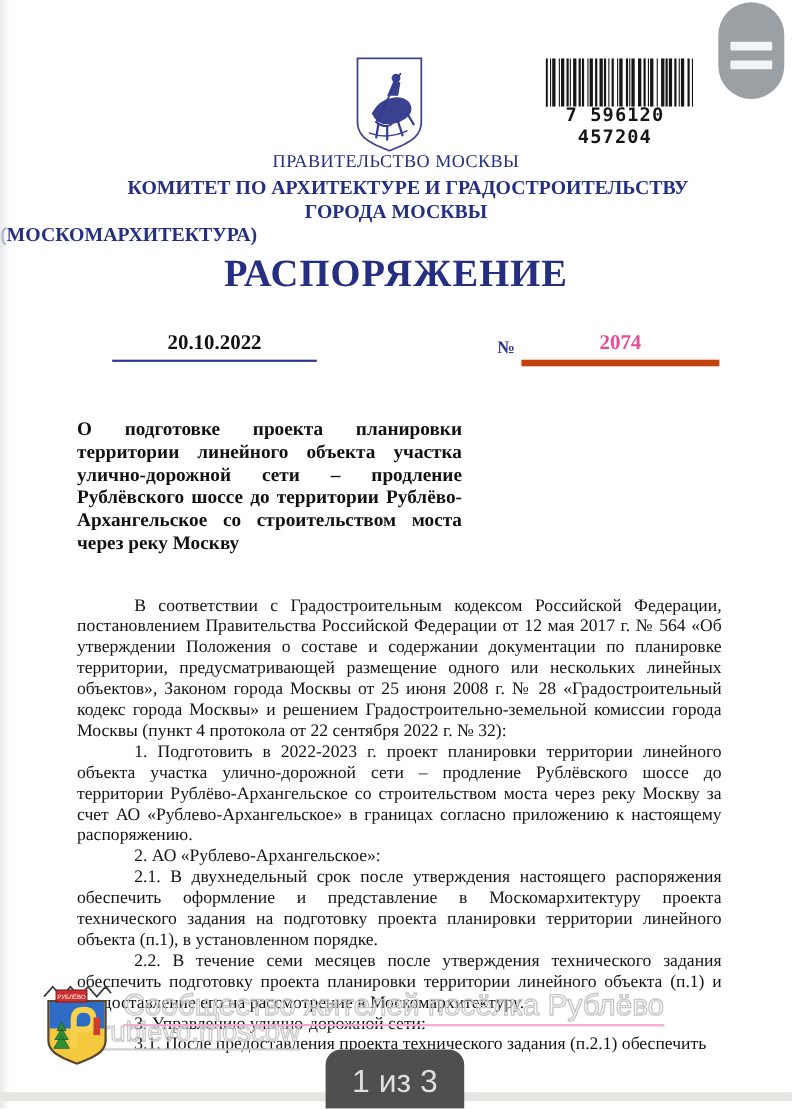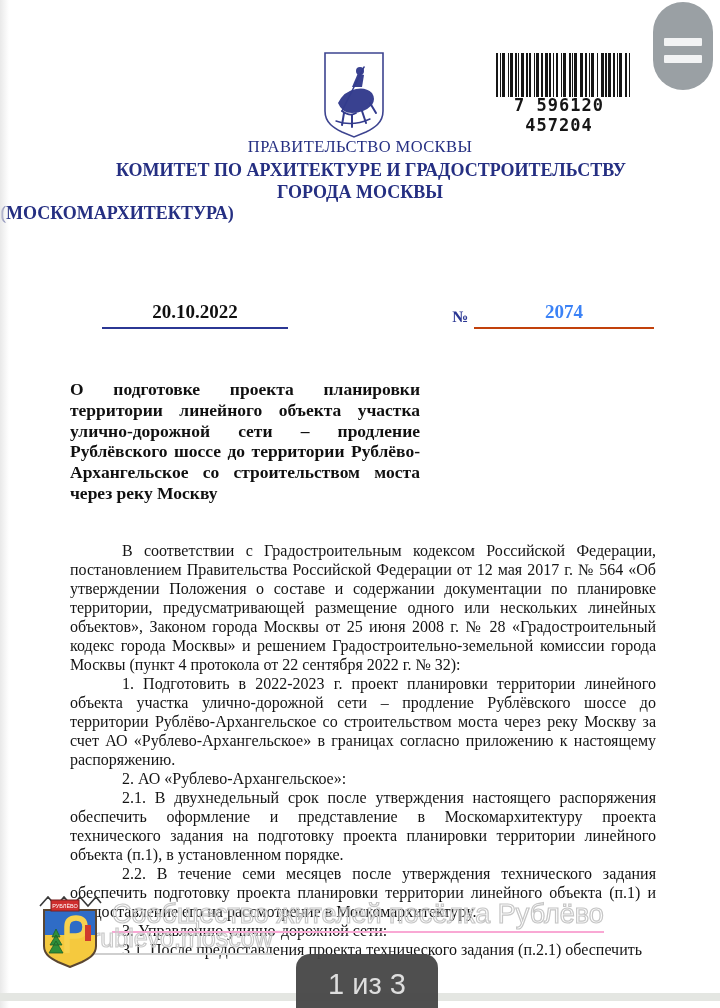--- a/index.html
+++ b/index.html
@@ -66,22 +66,22 @@
     position:absolute; left:102px; top:301px; width:186px; text-align:center;
     font-size:19px; font-weight:bold; color:#101010;
     border-bottom:2px solid #2b3794; padding-bottom:4px;
   }
   .num-sign {
     position:absolute; left:452px; top:308px;
     font-size:16px; font-weight:bold; color:#2b3794;
   }
   .num-field {
     position:absolute; left:474px; top:301px; width:180px; text-align:center;
-    font-size:19px; font-weight:bold; color:#3b82f6;
-    border-bottom:2px solid #c2410c; padding-bottom:4px;
+    font-size:19px; font-weight:bold; color:#ec4899;
+    border-bottom:6px solid #c2410c; padding-bottom:4px;
   }
 
   
   .subject {
     position:absolute; left:70px; top:354px; width:350px;
     font-size:17.5px; line-height:20.8px; font-weight:bold; color:#101010;
     text-align:justify;
     margin-top:25px;
   }
 
@@ -112,21 +112,21 @@
   .rublevo-logo { position:absolute; left:39px; top:895px; width:63px; height:73px; z-index:7; }
 
   
   .page-gap {
     position:absolute; left:0; top:993px; width:720px; height:8px;
     background:#e4e6e2; z-index:2;
   }
 
   
   .toast {
-    position:absolute; left:296px; top:954px; width:142px; height:54px;
+    position:absolute; left:296px; top:954px; width:126px; height:54px;
     background:rgba(72,72,72,0.96); border-radius:14px 14px 0 0; z-index:11;
     display:flex; align-items:flex-end; justify-content:center;
     font-family:"Liberation Sans", sans-serif;
   }
   .toast .toast-label { font-size:29px; color:#dedede; line-height:1; padding-bottom:9px; }
 </style>
 </head>
 <body>
 
 <div class="screen">
@@ -156,20 +156,21 @@
 
   <div class="menu-button">
     <span class="bar b1"></span>
     <span class="bar b2"></span>
   </div>
 
   <div class="gov-line ink">ПРАВИТЕЛЬСТВО МОСКВЫ</div>
   <div class="committee-1 ink">КОМИТЕТ ПО АРХИТЕКТУРЕ И ГРАДОСТРОИТЕЛЬСТВУ</div>
   <div class="committee-2 ink">ГОРОДА МОСКВЫ</div>
   <div class="committee-3 ink">(МОСКОМАРХИТЕКТУРА)</div>
+  <div class="doc-type ink">РАСПОРЯЖЕНИЕ</div>
 
   <div class="date-field">20.10.2022</div>
   <div class="num-sign">№</div>
   <div class="num-field">2074</div>
 
   <div class="subject">О подготовке проекта планировки территории линейного объекта участка улично-дорожной сети – продление Рублёвского шоссе до территории Рублёво-Архангельское со строительством моста через реку Москву</div>
 
   <div class="body-text">
     <p>В соответствии с Градостроительным кодексом Российской Федерации, постановлением Правительства Российской Федерации от 12 мая 2017 г. № 564 «Об утверждении Положения о составе и содержании документации по планировке территории, предусматривающей размещение одного или нескольких линейных объектов», Законом города Москвы от 25 июня 2008 г. № 28 «Градостроительный кодекс города Москвы» и решением Градостроительно-земельной комиссии города Москвы (пункт 4 протокола от 22 сентября 2022 г. № 32):</p>
     <p>1.  Подготовить в 2022-2023 г. проект планировки территории линейного объекта участка улично-дорожной сети – продление Рублёвского шоссе до территории Рублёво-Архангельское со строительством моста через реку Москву за счет АО «Рублево-Архангельское» в границах согласно приложению к настоящему распоряжению.</p>

